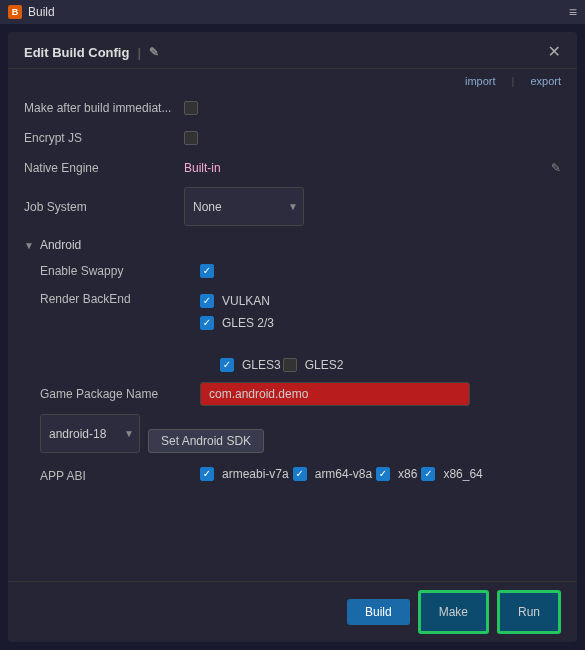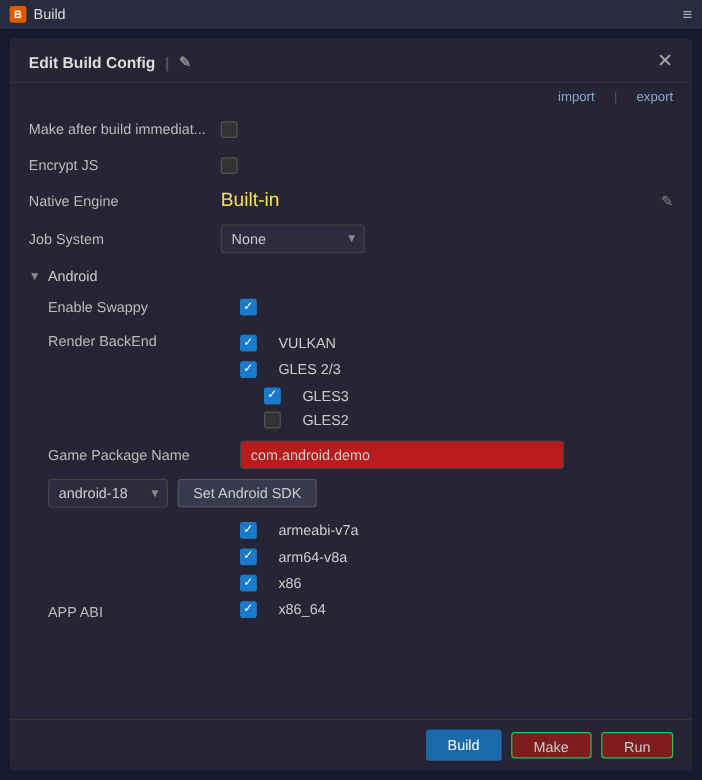--- a/index.html
+++ b/index.html
@@ -147,22 +147,22 @@
     }
     .checkbox-custom.checked::after {
       content: '✓';
       color: #fff;
       font-size: 10px;
       line-height: 1;
     }
 
     
     .native-engine-value {
-      color: #fde047;
-      font-size: 16px;
+      color: #f9a8d4;
+      font-size: 12px;
       text-align: right;
     }
     .native-engine-edit {
       margin-left: auto;
       color: #888;
       cursor: pointer;
       font-size: 12px;
     }
 
     
@@ -174,21 +174,21 @@
     .form-select {
       background: #2c2c3e;
       border: 1px solid #444;
       color: #ccc;
       padding: 3px 24px 3px 8px;
       border-radius: 3px;
       font-size: 12px;
       appearance: none;
       cursor: pointer;
       min-width: 120px;
-      height: 24px;
+      height: 39px;
     }
     .select-arrow {
       position: absolute;
       right: 6px;
       color: #888;
       pointer-events: none;
       font-size: 10px;
     }
 
     
@@ -208,21 +208,21 @@
 
     
     .sub-section {
       padding-left: 16px;
     }
 
     
     .check-label-row {
       display: flex;
       align-items: center;
-      gap: 18px;
+      gap: 8px;
       padding: 2px 0;
     }
     .check-label {
       color: #ccc;
       font-size: 12px;
     }
 
     
     .form-input {
       background: #b91c1c;
@@ -231,38 +231,39 @@
       padding: 3px 8px;
       border-radius: 3px;
       font-size: 12px;
       height: 24px;
       width: 270px;
     }
 
     
     .target-api-row {
       display: flex;
-      align-items: flex-start;
+      align-items: flex-end;
       gap: 8px;
     }
     .set-sdk-btn {
       background: #3a3a4e;
       border: 1px solid #555;
       color: #ccc;
       padding: 3px 12px;
       border-radius: 3px;
       font-size: 12px;
       cursor: pointer;
       height: 24px;
     }
     .gles-sub {
       padding-left: 20px;
       display: flex;
-      flex-direction: column;
+      flex-direction: row;
       gap: 2px;
+      margin-top: 20px;
     }
 
     
     .bottom-toolbar {
       display: flex;
       align-items: center;
       padding: 8px 16px;
       border-top: 1px solid #333;
       gap: 8px;
       justify-content: flex-end;
@@ -271,28 +272,28 @@
       background: #1a6aaa;
       border: none;
       color: #fff;
       padding: 5px 18px;
       border-radius: 3px;
       font-size: 12px;
       cursor: pointer;
       height: 26px;
     }
     .btn-make, .btn-run {
-      background: #7f1d1d;
-      border: 1px solid #22c55e;
+      background: #0c4a6e;
+      border: 3px solid #22c55e;
       color: #ccc;
       padding: 5px 18px;
       border-radius: 3px;
       font-size: 12px;
       cursor: pointer;
-      height: 22px;
+      height: 44px;
     }
 
     
     .pipe { color: #555; }
   </style>
 </head>
 <body>
 
 <div class="title-bar">
   <div class="title-bar-icon">
@@ -424,21 +425,21 @@
               </select>
               <span class="select-arrow">▼</span>
             </div>
             <button class="set-sdk-btn">Set Android SDK</button>
           </div>
         </div>
       </div>
 
       <div class="form-row" style="align-items:flex-end; padding-top:6px;">
         <div class="form-label">APP ABI</div>
-        <div class="form-control" style="flex-direction:column; align-items:flex-start; gap:4px;">
+        <div class="form-control" style="align-items:flex-start; gap:4px;">
           <div class="check-label-row">
             <div class="checkbox-custom checked"></div>
             <span class="check-label">armeabi-v7a</span>
           </div>
           <div class="check-label-row">
             <div class="checkbox-custom checked"></div>
             <span class="check-label">arm64-v8a</span>
           </div>
           <div class="check-label-row">
             <div class="checkbox-custom checked"></div>

